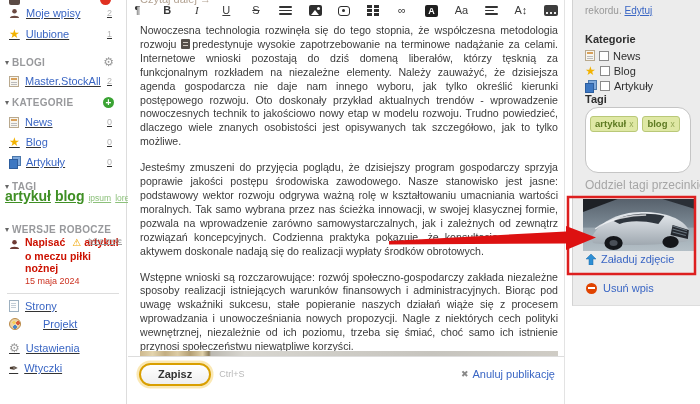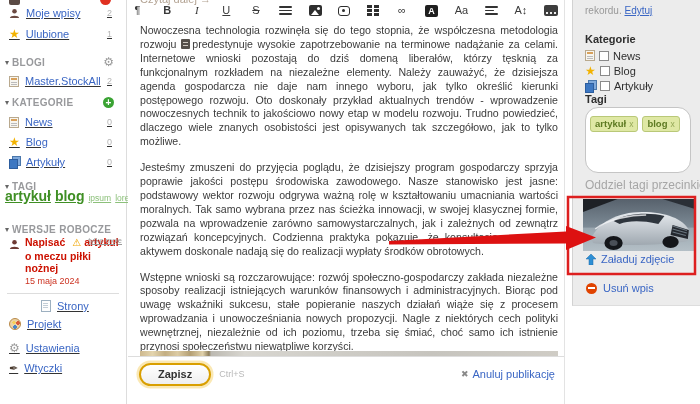--- a/index.html
+++ b/index.html
@@ -188,25 +188,25 @@
     <svg class="d-icon" width="11" height="11" viewBox="0 0 12 12">
         <circle cx="6" cy="3.5" r="2.5" fill="#6e3a34"></circle>
         <path d="M1 11 C1 7.5 11 7.5 11 11 Z" fill="#6e3a34"></path>
       </svg>
     <div class="d-body"><span>Napisać</span><span class="warn">⚠</span> <span>artykuł o meczu piłki nożnej</span></div>
     <div class="d-date">15 maja 2024</div>
   </div>
 
   <div class="divider"></div>
 
-  <div class="s-row" style="top:296px;margin-left:32px;">
+  <div class="s-row" style="top:296px;">
     <span class="ic-page"></span>
     <span class="lbl">Strony</span>
   </div>
-  <div class="s-row" style="top:314px;">
+  <div class="s-row" style="top:314px;gap:16px;">
     <span class="ic-palette"></span>
     <span class="lbl">Projekt</span>
   </div>
   <div class="s-row" style="top:338px;">
     <span class="gear">⚙</span>
     <span class="lbl">Ustawienia</span>
   </div>
   <div class="s-row" style="top:358px;">
     <span class="ic-plug">✒</span>
     <span class="lbl">Wtyczki</span>

